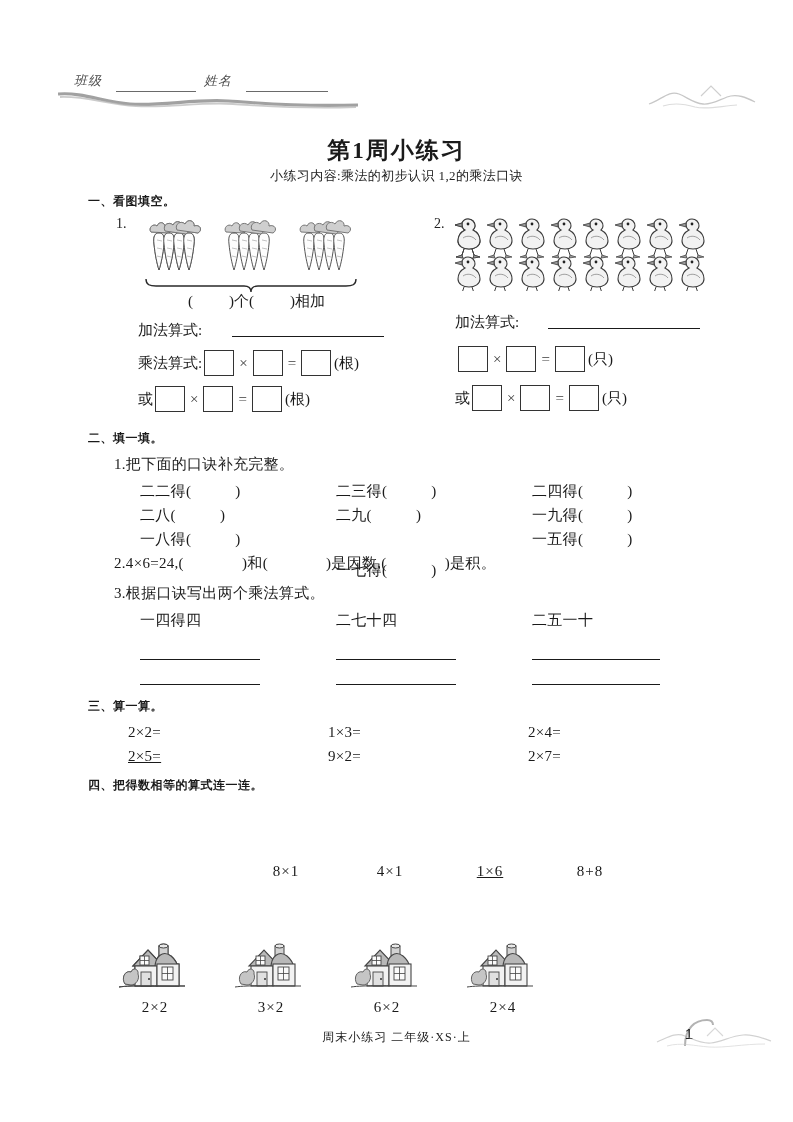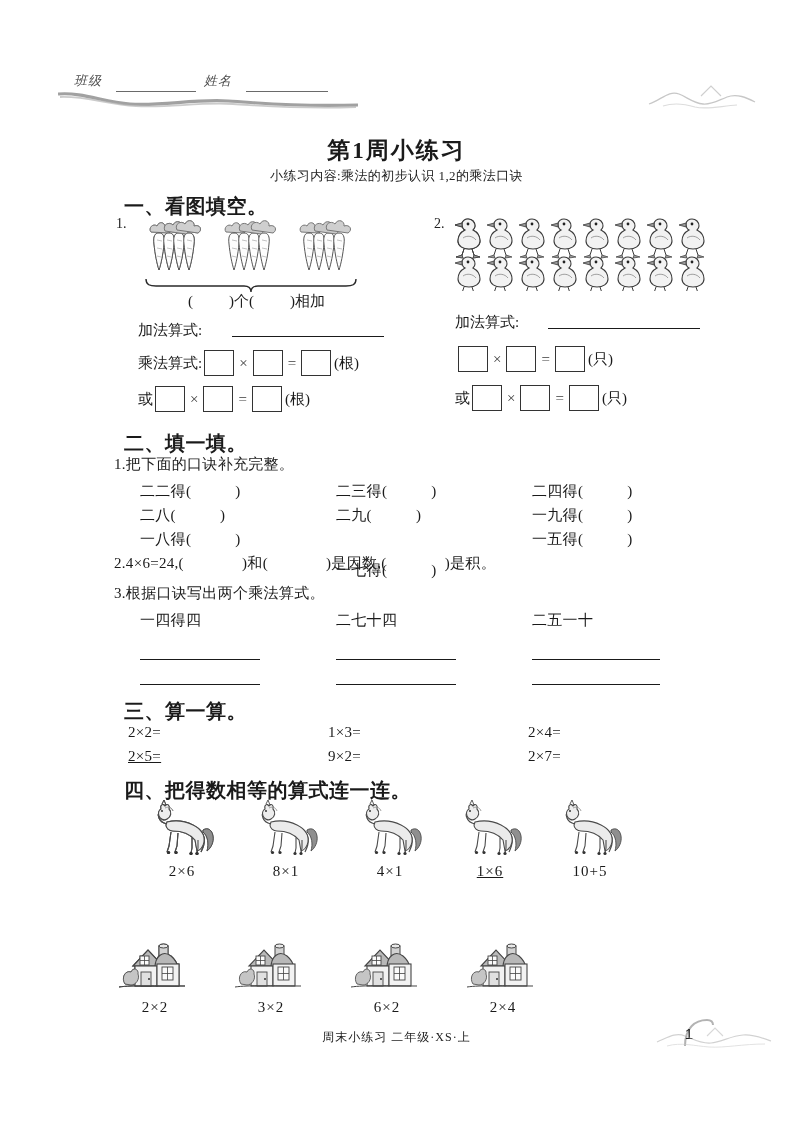--- a/index.html
+++ b/index.html
@@ -22,22 +22,22 @@
   .corner-deco{position:absolute;right:32px;top:74px;width:120px;height:40px;opacity:.55;}
 
   
   .title{position:absolute;left:0;top:135px;width:793px;text-align:center;
          font-size:23px;font-weight:bold;letter-spacing:2px;
          font-family:"Liberation Serif","DejaVu Serif",serif;}
   .subtitle{position:absolute;left:0;top:167px;width:793px;text-align:center;
             font-size:13px;letter-spacing:.4px;color:#1d1d1d;}
 
   
-  .sec-h{position:absolute;font-size:20px;font-weight:bold;letter-spacing:.5px;
-         font-family:Liberation Serif, serif;white-space:nowrap;margin-left:36px;}
+  .sec-h{position:absolute;font-size:12px;font-weight:bold;letter-spacing:.5px;
+         font-family:Liberation Serif, serif;white-space:nowrap;}
 
   
   .txt{position:absolute;font-size:15px;white-space:nowrap;letter-spacing:.3px;}
   .num-lbl{position:absolute;font-size:14px;color:#222;}
 
   
   .abox{display:inline-block;width:30px;height:26px;border:1px solid #333;
         vertical-align:middle;box-sizing:border-box;background:#fff;}
   .blank-line{position:absolute;border-bottom:1.6px solid #1a1a1a;height:0;}
   .ans-line{position:absolute;border-bottom:1.4px solid #1a1a1a;height:0;}
@@ -249,40 +249,20 @@
   <div class="sec-h" style="left:88px;top:698px;">三、算一算。</div>
   <div class="txt" style="left:128px;top:724px;">2×2=</div>
   <div class="txt" style="left:328px;top:724px;">1×3=</div>
   <div class="txt" style="left:528px;top:724px;">2×4=</div>
   <div class="txt" style="left:128px;top:748px;text-decoration:underline;">2×5=</div>
   <div class="txt" style="left:328px;top:748px;">9×2=</div>
   <div class="txt" style="left:528px;top:748px;">2×7=</div>
 
   <div class="sec-h" style="left:88px;top:777px;">四、把得数相等的算式连一连。</div>
 
-  <div class="horse-cell" style="left:140px;top:800px;">
-    <svg width="74" height="58" viewBox="0 0 74 58">
-      <g id="hs">
-        <path d="M18,12 C14,10 12,14 14,18 C15,21 18,23 22,24 C28,25 36,24 44,26 C52,28 58,32 59,38 C60,43 58,48 56,52" fill="none" stroke="#4a4a4a" stroke-width="1.2"></path>
-        <path d="M16,9 C15,5 18,3 20,6 C22,3 25,5 24,9 C27,12 26,17 22,19 C19,21 15,19 14,16 C13,13 14,10 16,9 Z" fill="#ededed" stroke="#4a4a4a" stroke-width="1.1"></path>
-        <path d="M22,22 C30,20 40,21 48,25 C56,29 60,35 59,42 C58,47 55,50 52,51 L50,40 C45,34 36,31 28,31 C24,31 21,28 21,25 Z" fill="#ebebeb" stroke="#4a4a4a" stroke-width="1.1"></path>
-        <path d="M58,30 C63,27 67,30 68,36 C69,42 66,48 62,51 C64,44 63,36 58,32 Z" fill="#8f8f8f" stroke="#4a4a4a" stroke-width=".9"></path>
-        <path d="M26,32 L24,46 L22,52 M33,33 L32,46 L30,52 M47,38 L47,48 L46,53 M53,40 L53,48 L52,53" fill="none" stroke="#4a4a4a" stroke-width="1.1"></path>
-        <circle cx="23.5" cy="52.5" r="1.6" fill="#333"></circle>
-          <circle cx="31" cy="52.5" r="1.6" fill="#333"></circle>
-        <circle cx="46" cy="53.5" r="1.6" fill="#333"></circle>
-          <circle cx="52" cy="53.5" r="1.6" fill="#333"></circle>
-        <path d="M17,4 L19,0 L21,5" fill="none" stroke="#4a4a4a" stroke-width=".9"></path>
-        <circle cx="17" cy="11" r=".9" fill="#222"></circle>
-        <path d="M20,8 C24,6 27,8 28,11" fill="none" stroke="#8a8a8a" stroke-width=".8"></path>
-      </g>
-      <use href="#hs"></use>
-    </svg>
-    <div class="cap">2×6</div>
-  </div>
   <div class="horse-cell" style="left:244px;top:800px;">
     <svg width="74" height="58" viewBox="0 0 74 58">
         <use href="#hs"></use>
       </svg>
     <div class="cap">8×1</div>
   </div>
   <div class="horse-cell" style="left:348px;top:800px;">
     <svg width="74" height="58" viewBox="0 0 74 58">
         <use href="#hs"></use>
       </svg>
@@ -291,21 +271,21 @@
   <div class="horse-cell" style="left:448px;top:800px;text-decoration:underline;">
     <svg width="74" height="58" viewBox="0 0 74 58">
         <use href="#hs"></use>
       </svg>
     <div class="cap">1×6</div>
   </div>
   <div class="horse-cell" style="left:548px;top:800px;">
     <svg width="74" height="58" viewBox="0 0 74 58">
         <use href="#hs"></use>
       </svg>
-    <div class="cap">10+5</div>
+    <div class="cap">8+8</div>
   </div>
 
   <div class="house-cell" style="left:113px;top:938px;">
     <svg width="80" height="56" viewBox="0 0 80 56">
       <g id="ho">
         <rect x="44" y="8" width="9" height="10" fill="#d2d2d2" stroke="#444" stroke-width="1"></rect>
         <ellipse cx="48.5" cy="8" rx="4.5" ry="2" fill="#e8e8e8" stroke="#444" stroke-width="1"></ellipse>
         <path d="M18,28 L33,12 L48,28 Z" fill="#b8b8b8" stroke="#444" stroke-width="1.1"></path>
         <path d="M40,30 C40,18 48,12 56,18 C62,23 63,30 63,30 Z" fill="#b8b8b8" stroke="#444" stroke-width="1.1"></path>
         <rect x="20" y="28" width="22" height="20" fill="#f2f2f2" stroke="#444" stroke-width="1.1"></rect>

